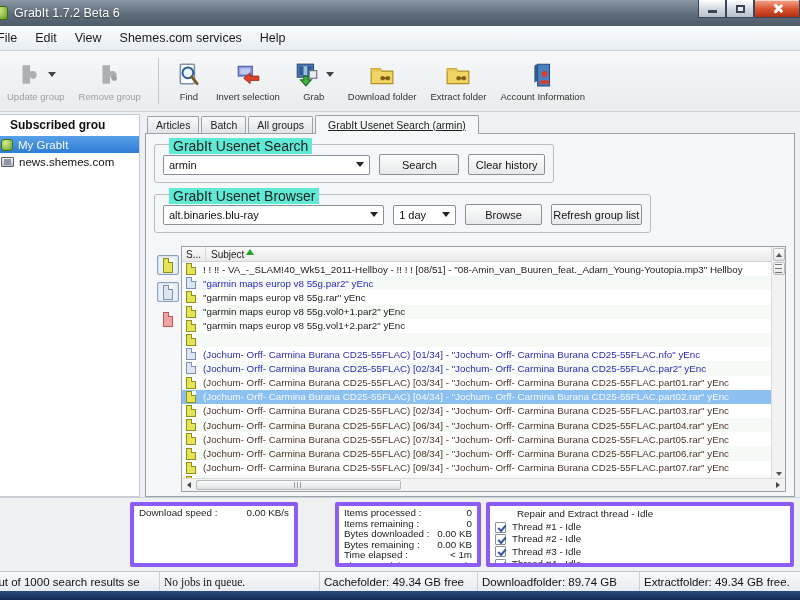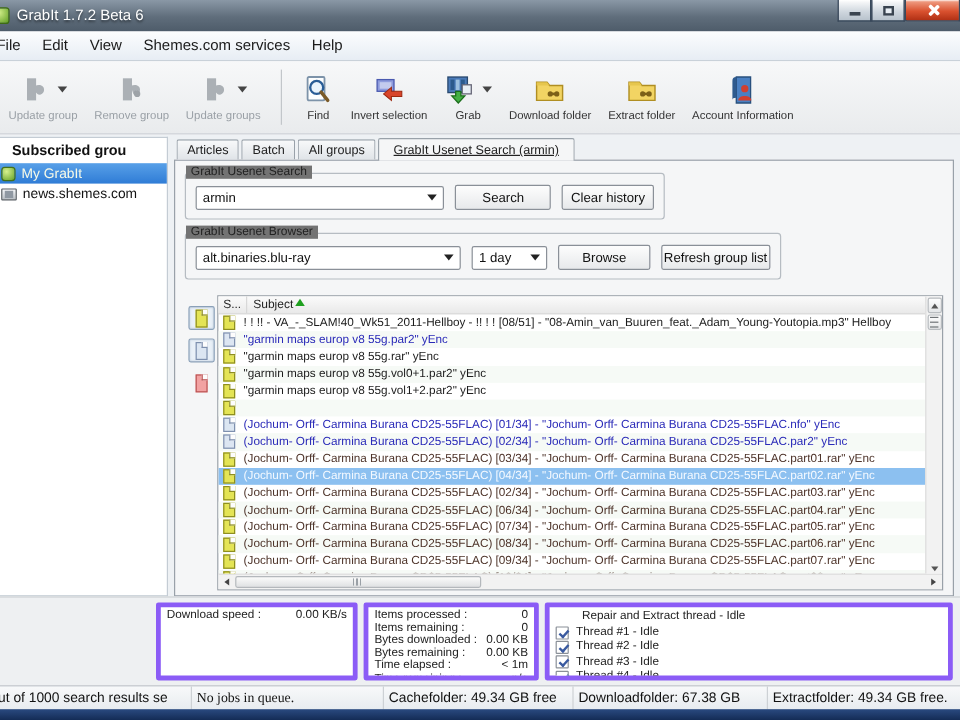--- a/index.html
+++ b/index.html
@@ -48,21 +48,21 @@
   .ico-server { width:13px; height:10px; border:1px solid #565c62; background:linear-gradient(180deg,#f4f6f8,#b8bec4); border-radius:1px; margin-right:5px; flex:0 0 13px; position:relative; }
   .ico-server::after { content:""; position:absolute; inset:1px 2px; background:#8f98a2; }
 
   .content { flex:1 1 auto; display:flex; flex-direction:column; padding:2px 5px 0 5px; min-width:0; }
   .tabstrip { height:19px; flex:0 0 19px; display:flex; align-items:flex-end; padding-left:2px; position:relative; z-index:2; }
   .tab { font-size:10.5px; color:#222; background:linear-gradient(180deg,#f8f9fa,#e0e4e8); border:1px solid #99a1a9; border-bottom:none; border-radius:2px 2px 0 0; padding:2px 8px 2px; margin-right:2px; white-space:nowrap; }
   .tab.active { background:#f5f6f7; padding:3px 12px 3px; position:relative; top:1px;text-decoration:underline; }
   .tabpanel { flex:1 1 auto; border:1px solid #99a1a9; background:#f5f6f7; padding:10px 8px 4px 8px; display:flex; flex-direction:column; min-height:0; }
 
   .groupbox { position:relative; border:1px solid #b6bcc2; border-radius:3px; padding:9px 8px 7px 8px; margin-bottom:11px; }
-  .groupbox-label { position:absolute; top:-7px; left:0; background:#737373; font-size:10px; color:#222; padding:0 4px; white-space:nowrap; }
+  .groupbox-label { position:absolute; top:-7px; left:14px; background:#5eead4; font-size:14px; color:#222; padding:0 4px; white-space:nowrap; }
   .gb-row { display:flex; align-items:center; gap:9px; }
   .gb-search { width:400px; }
   .gb-browse { width:497px; }
 
   .combo { height:20px; background:#fff; border:1px solid #8a9098; border-radius:2px; display:flex; align-items:center; font-size:11px; color:#111; padding:0 5px; }
   .combo-arrow { margin-left:auto; width:0; height:0; border-left:4px solid transparent; border-right:4px solid transparent; border-top:5px solid #222; }
   .combo-main { width:232px; }
   .combo-period { width:66px; }
   .btn { height:21px; background:linear-gradient(180deg,#fdfdfd,#e7e9eb); border:1px solid #8a9098; border-radius:2px; font-size:11px; color:#111; display:flex; align-items:center; justify-content:center; white-space:nowrap; }
   .btn-search { width:90px; } .btn-clear { width:86px; } .btn-browse { width:80px; } .btn-refresh { width:96px; }
@@ -104,21 +104,21 @@
   .tri-left { width:0; height:0; border-top:3.5px solid transparent; border-bottom:3.5px solid transparent; border-right:4px solid #444; }
   .tri-right { width:0; height:0; border-top:3.5px solid transparent; border-bottom:3.5px solid transparent; border-left:4px solid #444; }
   .hs-thumb { width:205px; height:10px; background:linear-gradient(180deg,#fbfbfb,#dfe1e3); border:1px solid #b4b8bc; border-radius:2px; display:flex; align-items:center; justify-content:center; }
   .grip { width:9px; height:6px; background:repeating-linear-gradient(90deg,#9aa0a6 0,#9aa0a6 1px,transparent 1px,transparent 3px); }
   .hs-track { flex:1; }
 
   
   .bottombar { height:74px; flex:0 0 74px; background:#eef0f2; border-top:1px solid #cdd1d5; display:flex; gap:5px; padding:4px 6px 4px 142px; }
   .panel { border:4px solid #8b5cf6; background:#fff; border-radius:2px; padding:2px 5px; font-size:9.8px; color:#222; overflow:hidden; }
   .p-speed { width:168px; flex:0 0 168px; }
-  .p-items { width:146px; flex:0 0 146px; }
+  .p-items { width:146px; flex:0 0 146px;margin-left:32px; }
   .p-threads { flex:1 1 auto; }
   .stat-row { display:flex; justify-content:space-between; line-height:10.6px; white-space:nowrap; }
   .thread-head { padding-left:22px; line-height:12px; margin-bottom:1px; white-space:nowrap; }
   .thread-row { display:flex; align-items:center; gap:6px; line-height:12.4px; height:12.4px; white-space:nowrap; }
   .checkbox { width:11px; height:11px; border:1px solid #8a9098; background:#fff; position:relative; flex:0 0 11px; border-radius:1px; }
   .checkbox::after { content:""; position:absolute; left:2px; top:2px; width:6px; height:3px; border-left:2px solid #3a5aa0; border-bottom:2px solid #3a5aa0; transform:rotate(-48deg); }
 
   
   .statusbar { height:20px; flex:0 0 20px; background:linear-gradient(180deg,#f8f9fa,#e8ecf0); border-top:1px solid #c4c8cc; display:flex; align-items:center; font-size:11.5px; color:#111; }
   .sb-sec { padding:0 6px 0 4px; border-right:1px solid #cdd1d5; height:100%; display:flex; align-items:center; white-space:nowrap; overflow:hidden; }
@@ -172,30 +172,20 @@
         <div class="tb-btn disabled">
           <div class="ico-row">
             <span class="tb-ico"><svg viewBox="0 0 24 24">
                 <path fill="#9aa0a6" d="M5 3h7v17H5z"></path>
                 <path fill="#9aa0a6" d="M11 9c4-2 8 0 7 4-1 3-4 3-5 2z"></path>
                 <path fill="#8a9096" d="M14 13l3 3m0-3l-3 3" stroke="#82888e" stroke-width="2"></path>
                 <circle cx="16" cy="15" r="2.4" fill="#8a9096"></circle>
               </svg></span>
           </div>
           <div class="tb-lbl">Remove group</div>
-        </div>
-        <div class="tb-btn disabled">
-          <div class="ico-row">
-            <span class="tb-ico"><svg viewBox="0 0 24 24">
-                <path fill="#9aa0a6" d="M6 3h7v17H6z"></path>
-                <path fill="#9aa0a6" d="M12 9c4-2 8 0 7 4-1 3-4 3-5 2l-2-2 1 4-3 1z"></path>
-              </svg></span>
-            <span class="caret"></span>
-          </div>
-          <div class="tb-lbl">Update groups</div>
         </div>
         <div class="tb-sep"></div>
         <div class="tb-btn">
           <div class="ico-row">
             <span class="tb-ico"><svg viewBox="0 0 24 24">
                 <rect x="4" y="2" width="13" height="18" rx="1" fill="#fdfefe" stroke="#7d93a9" stroke-width="1.4"></rect>
                 <circle cx="11" cy="10" r="5" fill="#eaf4fc" stroke="#2a5d96" stroke-width="1.8"></circle>
                 <line x1="14.4" y1="13.6" x2="19.5" y2="20" stroke="#7a5a28" stroke-width="2.6" stroke-linecap="round"></line>
               </svg></span>
           </div>
@@ -482,19 +472,19 @@
               <span>Thread #4 - Idle</span>
             </div>
           </div>
       </div>
     </div>
 
     <div class="statusbar" id="statusbar">
         <div class="sb-sec sb-0">out of 1000 search results se</div>
         <div class="sb-sec sb-1">No jobs in queue.</div>
         <div class="sb-sec sb-2">Cachefolder: 49.34 GB free</div>
-        <div class="sb-sec sb-3">Downloadfolder: 67.38 GB</div>
+        <div class="sb-sec sb-3">Downloadfolder: 89.74 GB</div>
         <div class="sb-sec sb-4">Extractfolder: 49.34 GB free.</div>
       </div>
     <div class="bottom-strip"></div>
 
   </div>
 </div>
 
 </body></html>

